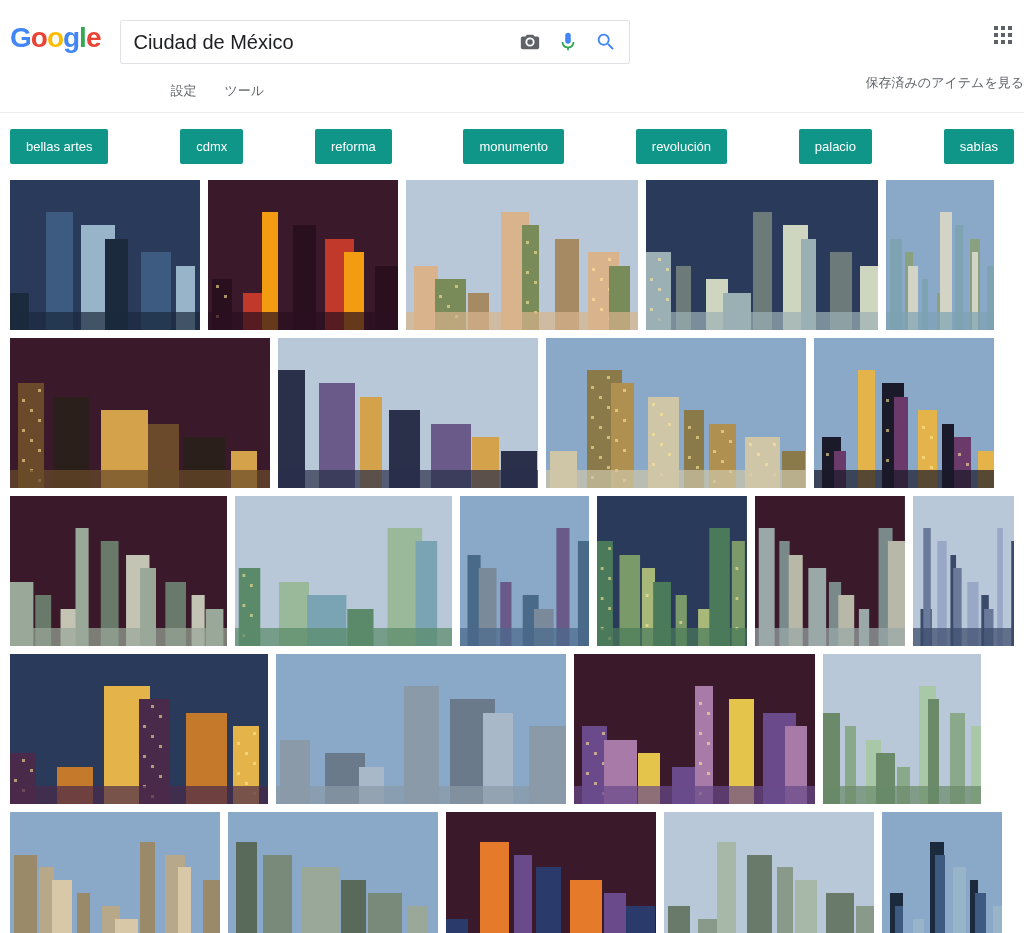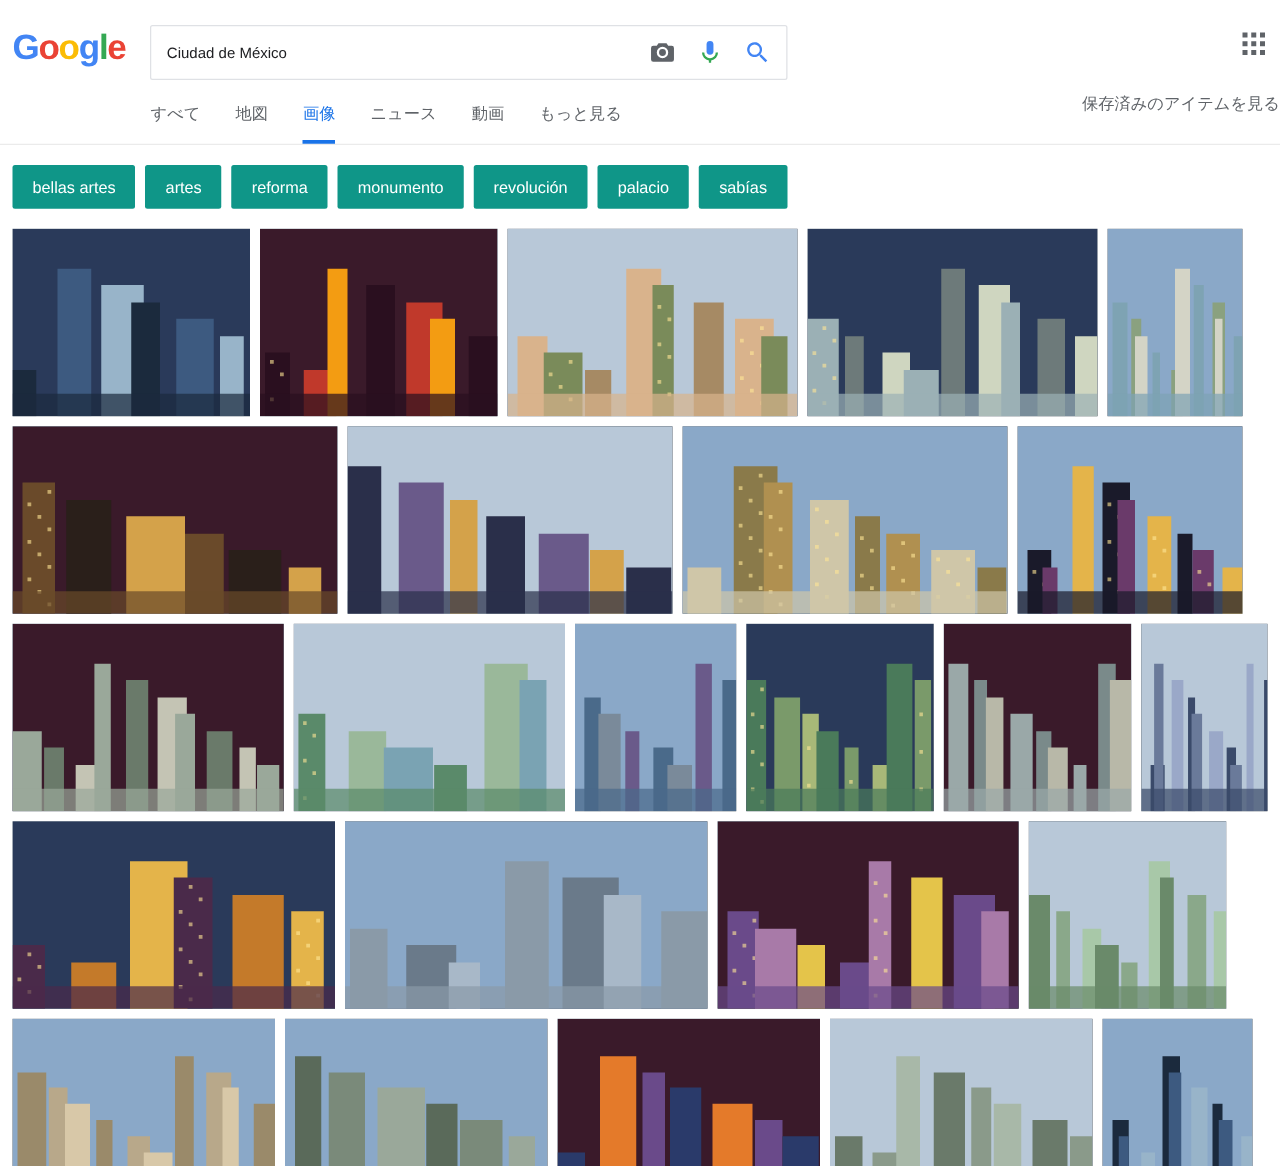--- a/index.html
+++ b/index.html
@@ -7,33 +7,33 @@
   .header { padding: 20px 0 0 10px; display: flex; align-items: flex-start; }
   .logo { font-size: 28px; font-weight: bold; letter-spacing: -1px; padding-top: 2px; margin-right: 20px; cursor: pointer; }
   .logo span:nth-child(1){color:#4285F4}
   .logo span:nth-child(2){color:#EA4335}
   .logo span:nth-child(3){color:#FBBC05}
   .logo span:nth-child(4){color:#4285F4}
   .logo span:nth-child(5){color:#34A853}
   .logo span:nth-child(6){color:#EA4335}
   .search-wrap { flex: 0 0 510px; }
   .search-box { display: flex; align-items: center; height: 44px; border: 1px solid #dfe1e5; border-radius: 2px; padding: 0 12px; }
-  .search-input { flex: 1; border: none; outline: none; font-size: 12px; color: #202124; background: transparent; }
+  .search-input { flex: 1; border: none; outline: none; font-size: 20px; color: #202124; background: transparent; }
   .search-icons { display: flex; align-items: center; gap: 16px; }
   .icon-btn { width: 22px; height: 22px; cursor: pointer; display: flex; align-items: center; justify-content: center; }
   .nav-row { display: flex; align-items: center; margin-top: 18px; font-size: 13px; color: #5f6368; }
   .nav-tabs { display: flex; gap: 28px; }
   .nav-tab { cursor: pointer; padding-bottom: 12px; }
   .nav-tab.active { color: #1a73e8; border-bottom: 3px solid #1a73e8; font-weight: 500; }
   .nav-right { display: flex; gap: 28px; margin-left: 50px; }
   .apps-icon { position: absolute; right: 10px; top: 26px; width: 20px; height: 20px; cursor: pointer; display: grid; grid-template-columns: repeat(3,4px); grid-template-rows: repeat(3,4px); gap: 3px; }
   .apps-icon div { background: #5f6368; width: 4px; height: 4px; }
   .saved-link { position: absolute; right: 0; top: 74px; font-size: 13px; color: #5f6368; cursor: pointer; white-space: nowrap; }
   .divider { border-bottom: 1px solid #ebebeb; margin-top: 0; }
-  .chips { display: flex; gap: 8px; padding: 16px 10px 8px 10px; }
+  .chips { display: flex; gap: 8px; padding: 16px 10px 8px 10px; justify-content: space-between; }
   .chip { background: #0f9688; color: #fff; font-size: 13px; padding: 10px 16px; border-radius: 2px; cursor: pointer; }
   .results { padding: 8px 10px; }
   .row { display: flex; gap: 8px; margin-bottom: 8px; }
   .thumb { height: 150px; background: linear-gradient(135deg,#6b7a8a,#3a4654); position: relative; overflow: hidden; cursor: pointer; }
   .row.r5 .thumb { height: 142px; }
   .thumb svg { position: absolute; inset: 0; width: 100%; height: 100%; }
 </style>
 </head>
 <body>
 
@@ -57,27 +57,23 @@
             </svg>
         </div>
         <div class="icon-btn">
           <svg viewBox="0 0 24 24" width="22" height="22">
               <path fill="#4285F4" d="M15.5 14h-.8l-.3-.3a6.5 6.5 0 10-.7.7l.3.3v.8l5 5 1.5-1.5-5-5zm-6 0a4.5 4.5 0 110-9 4.5 4.5 0 010 9z"></path>
             </svg>
         </div>
       </div>
     </div>
     <div class="nav-row">
-      <div class="nav-tabs">
-        <div class="nav-tab">すべて</div>
-        <div class="nav-tab">地図</div>
-        <div class="nav-tab active">画像</div>
-        <div class="nav-tab">ニュース</div>
-        <div class="nav-tab">動画</div>
-        <div class="nav-tab">もっと見る</div>
+      <div class="nav-right">
+        <div class="nav-tab">設定</div>
+        <div class="nav-tab">ツール</div>
       </div>
     </div>
   </div>
   <div class="apps-icon">
     <div></div>
       <div></div>
       <div></div>
       <div></div>
       <div></div>
       <div></div>
@@ -85,21 +81,21 @@
       <div></div>
       <div></div>
   </div>
   <div class="saved-link">保存済みのアイテムを見る</div>
 </div>
 
 <div class="divider"></div>
 
 <div class="chips">
     <div class="chip">bellas artes</div>
-    <div class="chip">artes</div>
+    <div class="chip">cdmx</div>
     <div class="chip">reforma</div>
     <div class="chip">monumento</div>
     <div class="chip">revolución</div>
     <div class="chip">palacio</div>
     <div class="chip">sabías</div>
   </div>
 
 <div class="results">
     <div class="row r1">
       <div class="thumb" style="width: 190px;">

